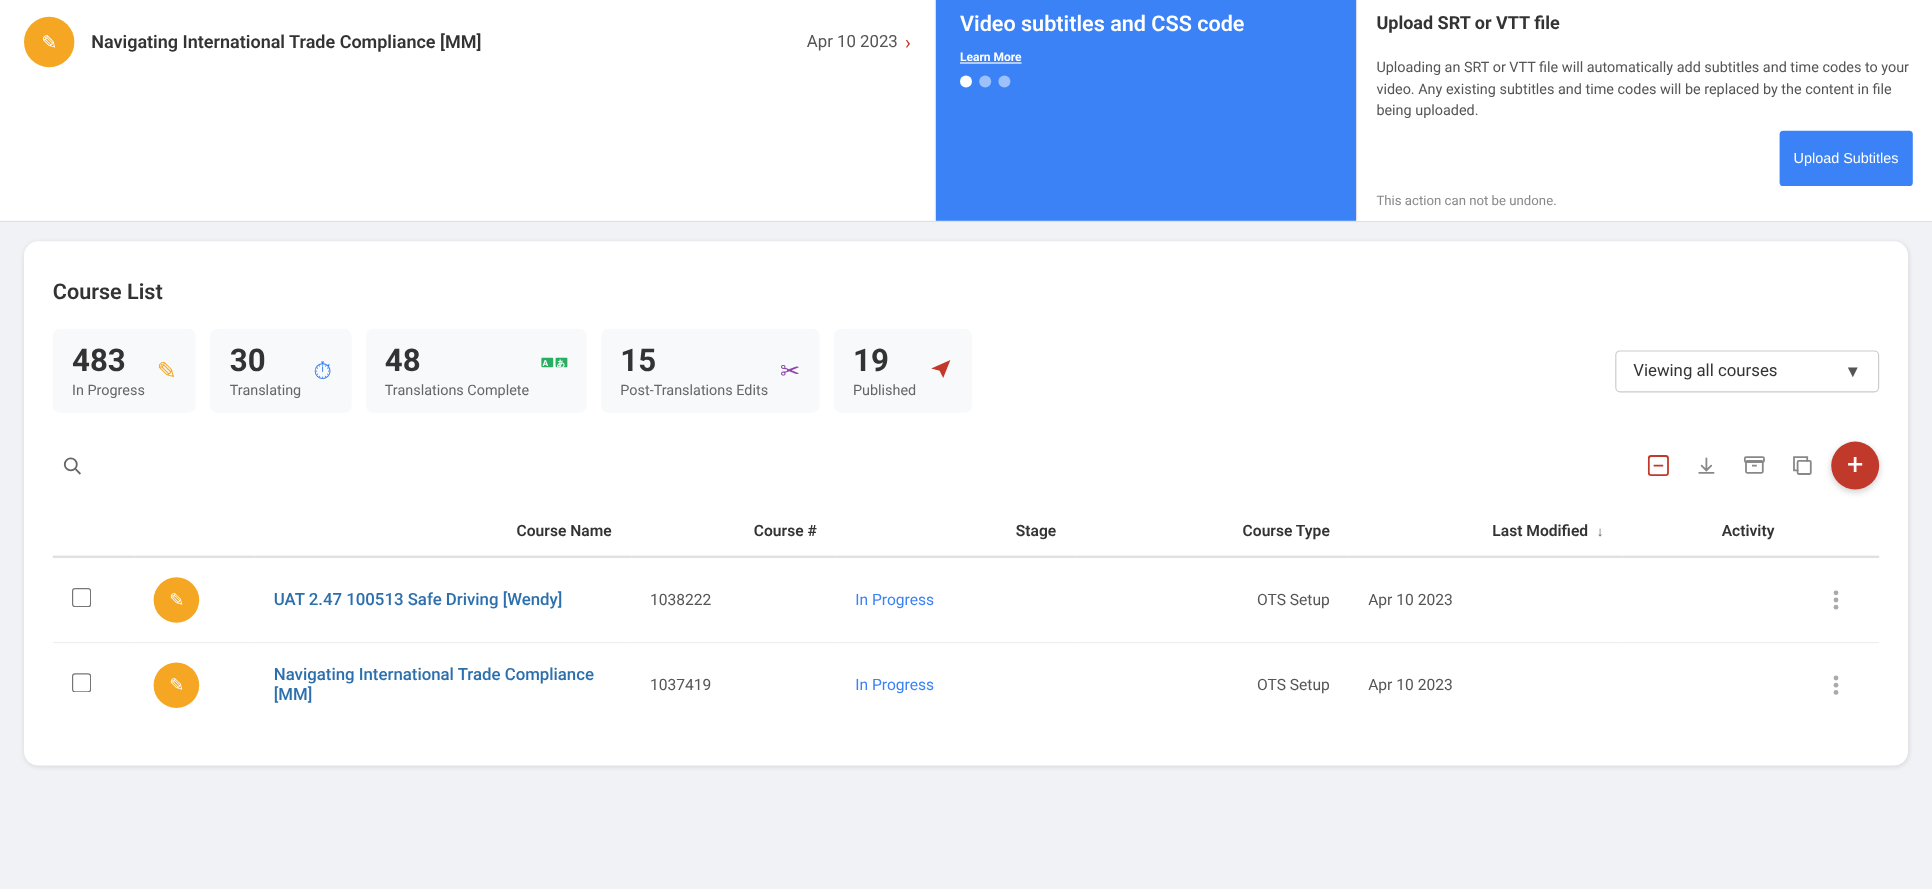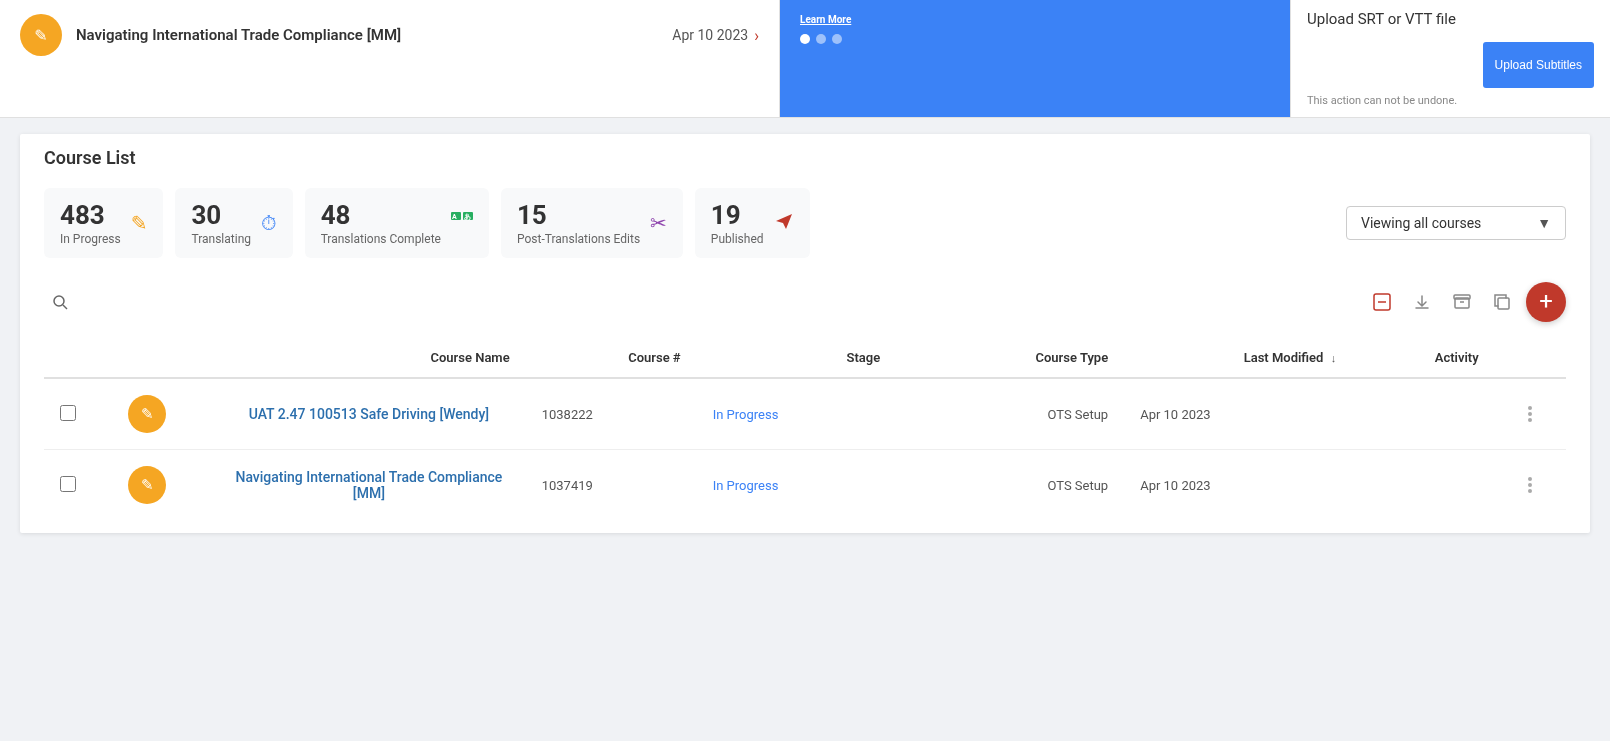--- a/index.html
+++ b/index.html
@@ -34,35 +34,35 @@
     .dot { width: 10px; height: 10px; border-radius: 50%; background: rgba(255,255,255,0.5); }
     .dot.active { background: #fff; }
 
     .upload-panel {
       background: #fff;
       border-left: 1px solid #e0e0e0;
       padding: 10px 16px;
       min-width: 320px;
       font-size: 13px;
     }
-    .upload-panel-title { font-size: 15px; font-weight: 400; margin-bottom: 6px; }
+    .upload-panel-title { font-size: 15px; font-weight: 700; margin-bottom: 19px; }
     .upload-panel-desc { color: #555; font-size: 12px; line-height: 1.5; }
     .upload-btn {
       background: #3b82f6; color: #fff; border: none; padding: 16px 12px;
       border-radius: 3px; font-size: 12px; cursor: pointer; margin-top: 8px; float: right;
     }
     .action-text { font-size: 11px; color: #888; margin-top: 6px; }
 
     
     .main-content {
       background: #fff;
       margin: 16px 20px;
-      border-radius: 2px;
+      border-radius: 12px;
       box-shadow: 0 1px 4px rgba(0,0,0,0.1);
-      padding: 13px 24px;
+      padding: 32px 24px;
     }
     .section-title { font-size: 18px; font-weight: 600; margin-bottom: 20px; }
 
     
     .stats-row {
       display: flex;
       gap: 12px;
       margin-bottom: 24px;
       align-items: center;
     }
@@ -127,21 +127,21 @@
     }
     .course-name-link { font-size: 14px; color: #2c6fad; cursor: pointer; font-weight: 500; }
     .stage-badge { color: #3b82f6; font-size: 13px; }
     .course-type-text { color: #555; font-size: 13px; }
     .date-text { color: #555; font-size: 13px; }
     .three-dots { font-size: 18px; color: #aaa; cursor: pointer; letter-spacing: 2px; display: flex; flex-direction: column; align-items: center; gap: 2px; }
     .dot-small { width: 4px; height: 4px; border-radius: 50%; background: #aaa; }
 
     .col-checkbox { width: 30px; }
     .col-icon { width: 50px; }
-    .col-name { width: 220px; text-align: center; }
+    .col-name { width: 220px; }
     .col-num { width: 120px; }
     .col-stage { width: 140px; }
     .col-type { width: 160px; text-align: right; }
     .col-modified { width: 160px; }
     .col-activity { width: 100px; }
     .col-actions { width: 50px; text-align: right; }
 
     .top-row { display: flex; align-items: stretch; background: #fff; border-bottom: 1px solid #e0e0e0; }
     .top-left { flex: 0 0 780px; padding: 14px 20px; border-right: 1px solid #e0e0e0; }
   </style>
@@ -156,30 +156,32 @@
         <div class="top-course-title">Navigating International Trade Compliance [MM]</div>
       </div>
       <div class="top-course-date">
         <span>Apr 10 2023</span>
         <span class="chevron-right">›</span>
       </div>
     </div>
   </div>
 
   <div class="banner-panel">
+    <div class="banner-title">Video subtitles and CSS code</div>
     <a class="learn-more-link">Learn More</a>
     <div class="banner-dots">
       <div class="dot active"></div>
       <div class="dot"></div>
       <div class="dot"></div>
     </div>
   </div>
 
   <div class="upload-panel">
     <div class="upload-panel-title">Upload SRT or VTT file</div>
+    <div class="upload-panel-desc">Uploading an SRT or VTT file will automatically add subtitles and time codes to your video. Any existing subtitles and time codes will be replaced by the content in file being uploaded.</div>
     <button class="upload-btn">Upload Subtitles</button>
     <div style="clear:both"></div>
     <div class="action-text">This action can not be undone.</div>
   </div>
 </div>
 
 <div class="main-content">
   <div class="section-title">Course List</div>
 
   <div class="stats-row">

